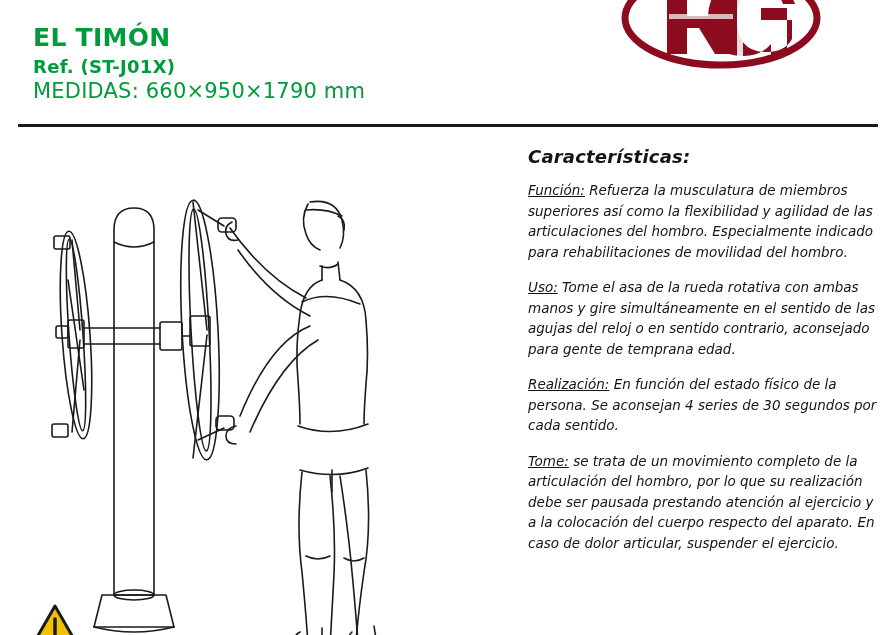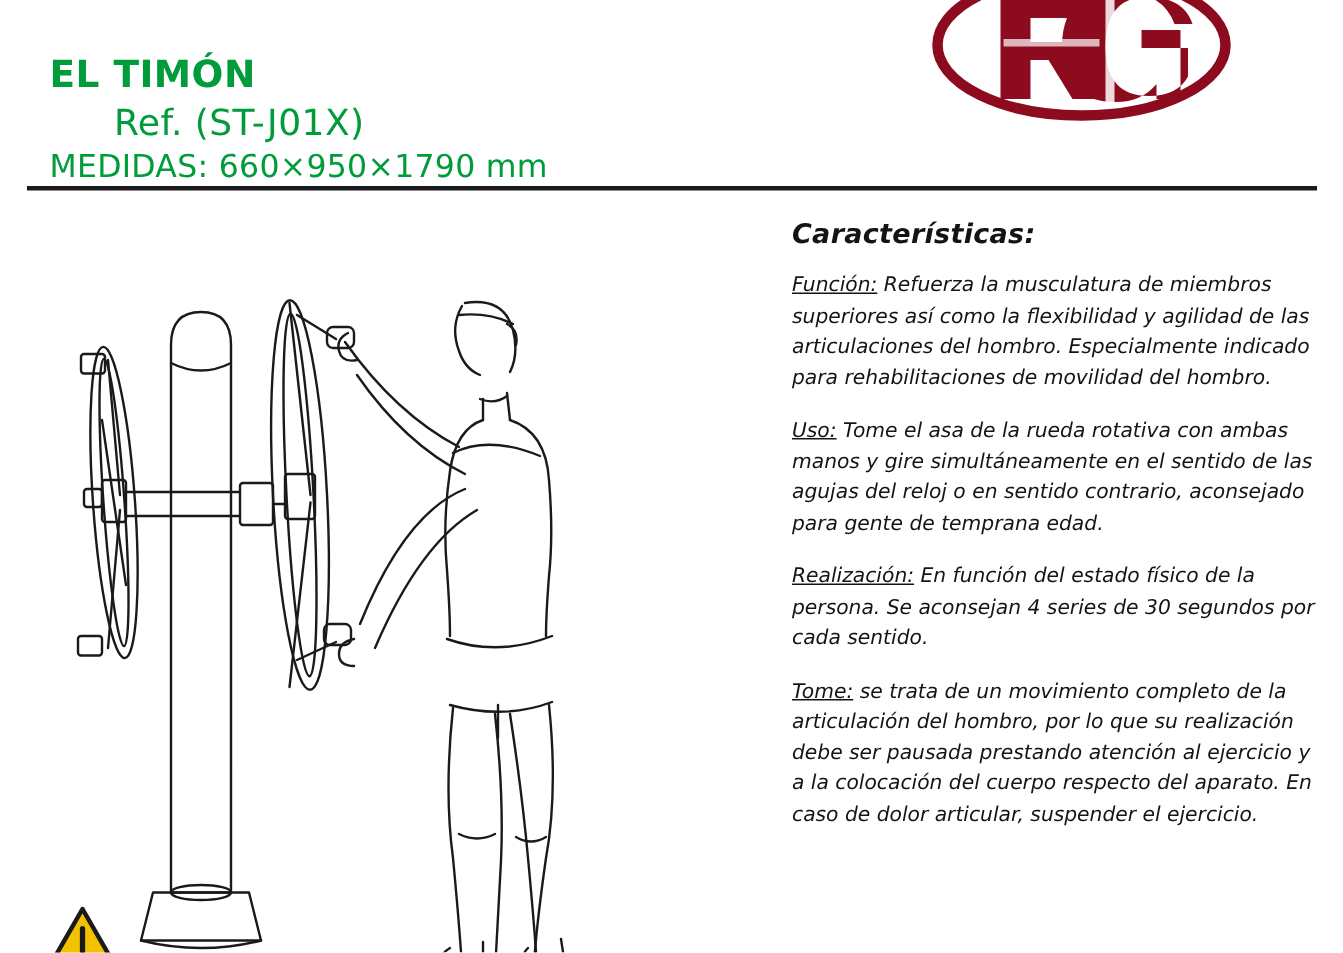--- a/index.html
+++ b/index.html
@@ -12,44 +12,43 @@
     height: 635px;
     position: relative;
     overflow: hidden;
     font-family: "DejaVu Sans", sans-serif;
   }
 
   
   #header {
     position: absolute;
     left: 0;
-    top: 16px;
+    top: 4px;
     width: 824px;
     height: 122px;
   }
   #title-block {
     position: absolute;
     left: 33px;
     top: 18px;
   }
   .title-line {
     color: #009b3a;
     line-height: 1.30;
     white-space: nowrap;
   }
   #title-name {
     font-size: 25px;
     font-weight: bold;
     letter-spacing: 0.3px;
   }
   #title-ref {
-    font-size: 24px;
-    font-weight: normal;
+    font-size: 18px;
+    font-weight: bold;
     letter-spacing: 0.3px;
-    margin-left: 43px;
   }
   #title-measures {
     font-size: 21px;
     font-weight: normal;
     letter-spacing: 0.2px;
   }
 
   
   #logo {
     position: absolute;

